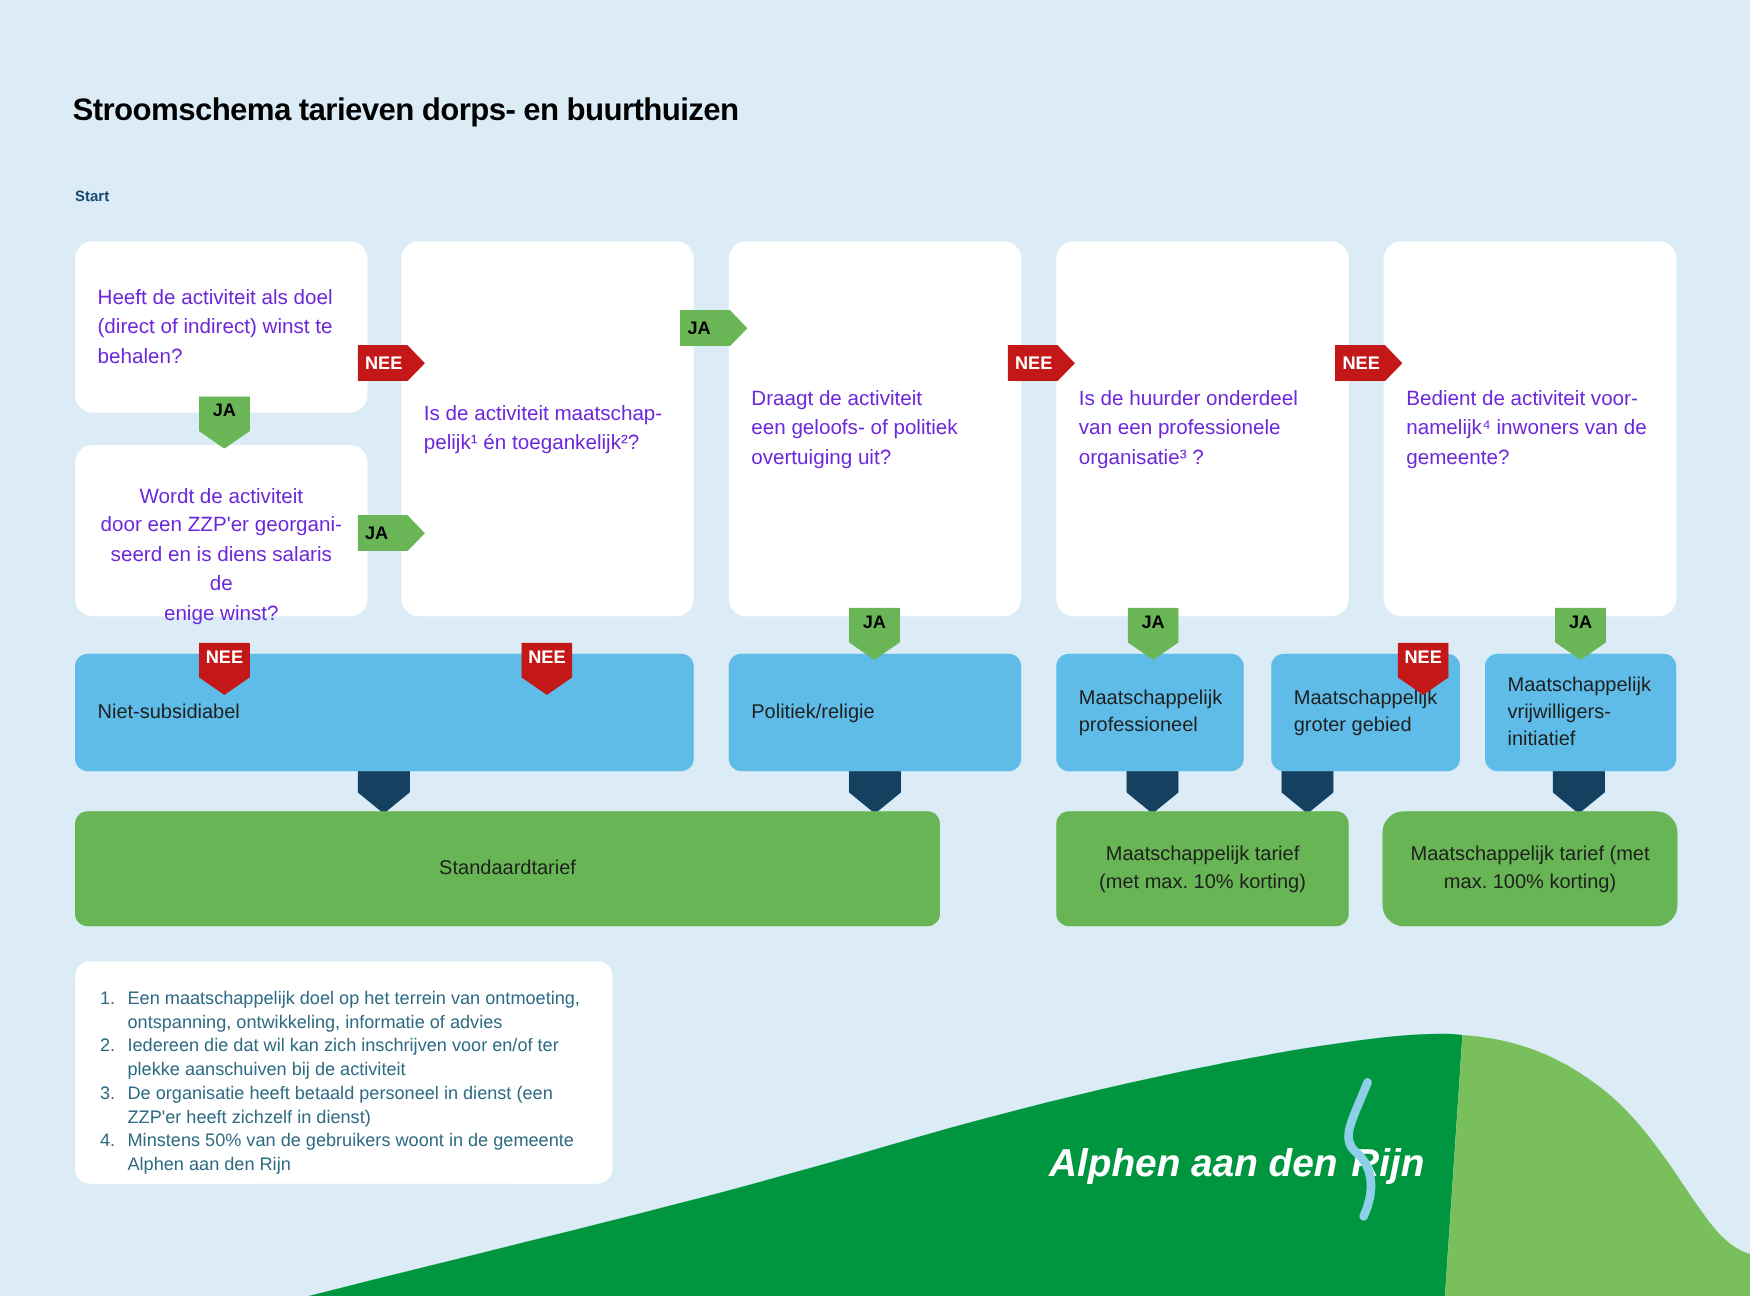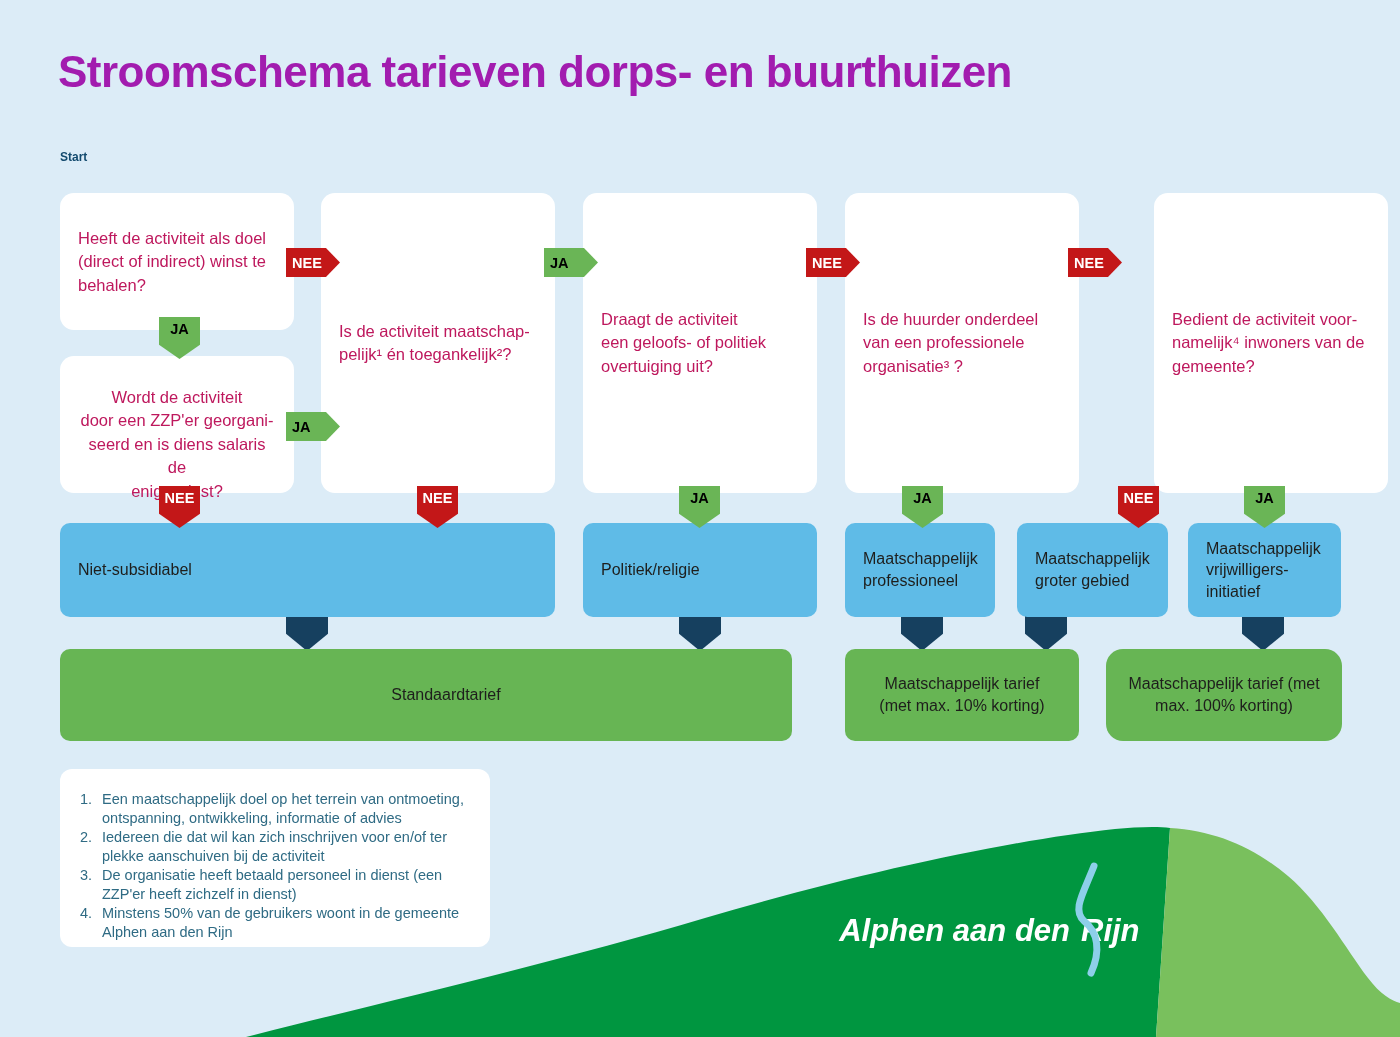--- a/index.html
+++ b/index.html
@@ -5,52 +5,52 @@
   html,body{margin:0;padding:0;}
   body{font-family:"Liberation Sans", sans-serif;}
   #canvas{
     position:relative;
     width:1400px;height:1037px;
     background:#dcecf7;
     overflow:hidden;
   }
   .abs{position:absolute;}
   .page-title{
-    left:58px;top:47px;
-    font-size:44px;font-weight:bold;
-    color:#a21caf;letter-spacing:-0.5px;
+    left:58px;top:74px;
+    font-size:25px;font-weight:bold;
+    color:#000000;letter-spacing:-0.5px;
   }
   .start-label{
     left:60px;top:150px;
     font-size:12px;font-weight:bold;
     color:#134a6e;
   }
   .qbox{
     background:#ffffff;border-radius:14px;
-    color:#be185d;font-size:16.5px;line-height:1.42;
+    color:#6d28d9;font-size:16.5px;line-height:1.42;
     z-index:2;
   }
   .qbox .qtext{white-space:pre-line;display:block;padding:0 18px;}
   .qbox.pad-top .qtext{padding-top:34px;}
   .qbox.pad-top2 .qtext{padding-top:30px;text-align:center;}
   .qbox.center{display:flex;align-items:center;}
   .arrow{z-index:3;display:flex;font-weight:bold;font-size:14.5px;}
   .arrow-right{
     width:54px;height:29px;
     clip-path:polygon(0 0,74% 0,100% 50%,74% 100%,0 100%);
     align-items:center;justify-content:flex-start;
     padding-left:6px;box-sizing:border-box;
   }
   .arrow-down{
     width:41px;height:42px;
     clip-path:polygon(0 0,100% 0,100% 66%,50% 100%,0 66%);
     justify-content:center;align-items:flex-start;
     padding-top:4px;box-sizing:border-box;
   }
-  .a-red{background:#c31718;color:#ffffff;}
+  .a-red{background:#c31718;color:#ffffff;margin-top:28px;}
   .a-green{background:#6ab556;color:#000000;}
   .arrow-navy{
     width:42px;height:41px;
     clip-path:polygon(0 0,100% 0,100% 58%,50% 100%,0 58%);
     background:#16405f;z-index:1;
   }
   .bluebox{
     background:#5fbbe7;border-radius:10px;
     color:#1e1e1c;font-size:16px;line-height:1.35;
     display:flex;align-items:center;
@@ -101,21 +101,21 @@
   <div class="abs qbox center" style="left:583px;top:193px;width:234px;height:300px;">
     <span class="qtext">Draagt de activiteit
 een geloofs- of politiek
 overtuiging uit?</span>
   </div>
   <div class="abs qbox center" style="left:845px;top:193px;width:234px;height:300px;">
     <span class="qtext">Is de huurder onderdeel
 van een professionele
 organisatie³ ?</span>
   </div>
-  <div class="abs qbox center" style="left:1154px;top:193px;width:234px;height:300px;">
+  <div class="abs qbox center" style="left:1107px;top:193px;width:234px;height:300px;">
     <span class="qtext">Bedient de activiteit voor-
 namelijk⁴ inwoners van de
 gemeente?</span>
   </div>
 
   <div class="abs arrow arrow-right a-red" style="left:286px;top:248px;">
     <span>NEE</span>
   </div>
   <div class="abs arrow arrow-right a-green" style="left:544px;top:248px;">
     <span>JA</span>
@@ -161,21 +161,21 @@
   <div class="abs bluebox" style="left:1188px;top:523px;width:153px;height:94px;">Maatschappelijk
 vrijwilligers-
 initiatief</div>
 
   <div class="abs arrow-navy" style="left:286px;top:610px;"></div>
   <div class="abs arrow-navy" style="left:679px;top:610px;"></div>
   <div class="abs arrow-navy" style="left:901px;top:610px;"></div>
   <div class="abs arrow-navy" style="left:1025px;top:610px;"></div>
   <div class="abs arrow-navy" style="left:1242px;top:610px;"></div>
 
-  <div class="abs greenbox" style="left:60px;top:649px;width:692px;height:92px;padding-left:40px;">Standaardtarief</div>
+  <div class="abs greenbox" style="left:60px;top:649px;width:692px;height:92px;">Standaardtarief</div>
   <div class="abs greenbox" style="left:845px;top:649px;width:234px;height:92px;">Maatschappelijk tarief
 (met max. 10% korting)</div>
   <div class="abs greenbox" style="left:1106px;top:649px;width:236px;height:92px;border-radius:17px;">Maatschappelijk tarief (met
 max. 100% korting)</div>
 
   <div class="abs footnotes">
     <div class="fn-row">
       <span class="fn-num">1.</span>
       <span class="fn-text">Een maatschappelijk doel op het terrein van ontmoeting,
 ontspanning, ontwikkeling, informatie of advies</span>

